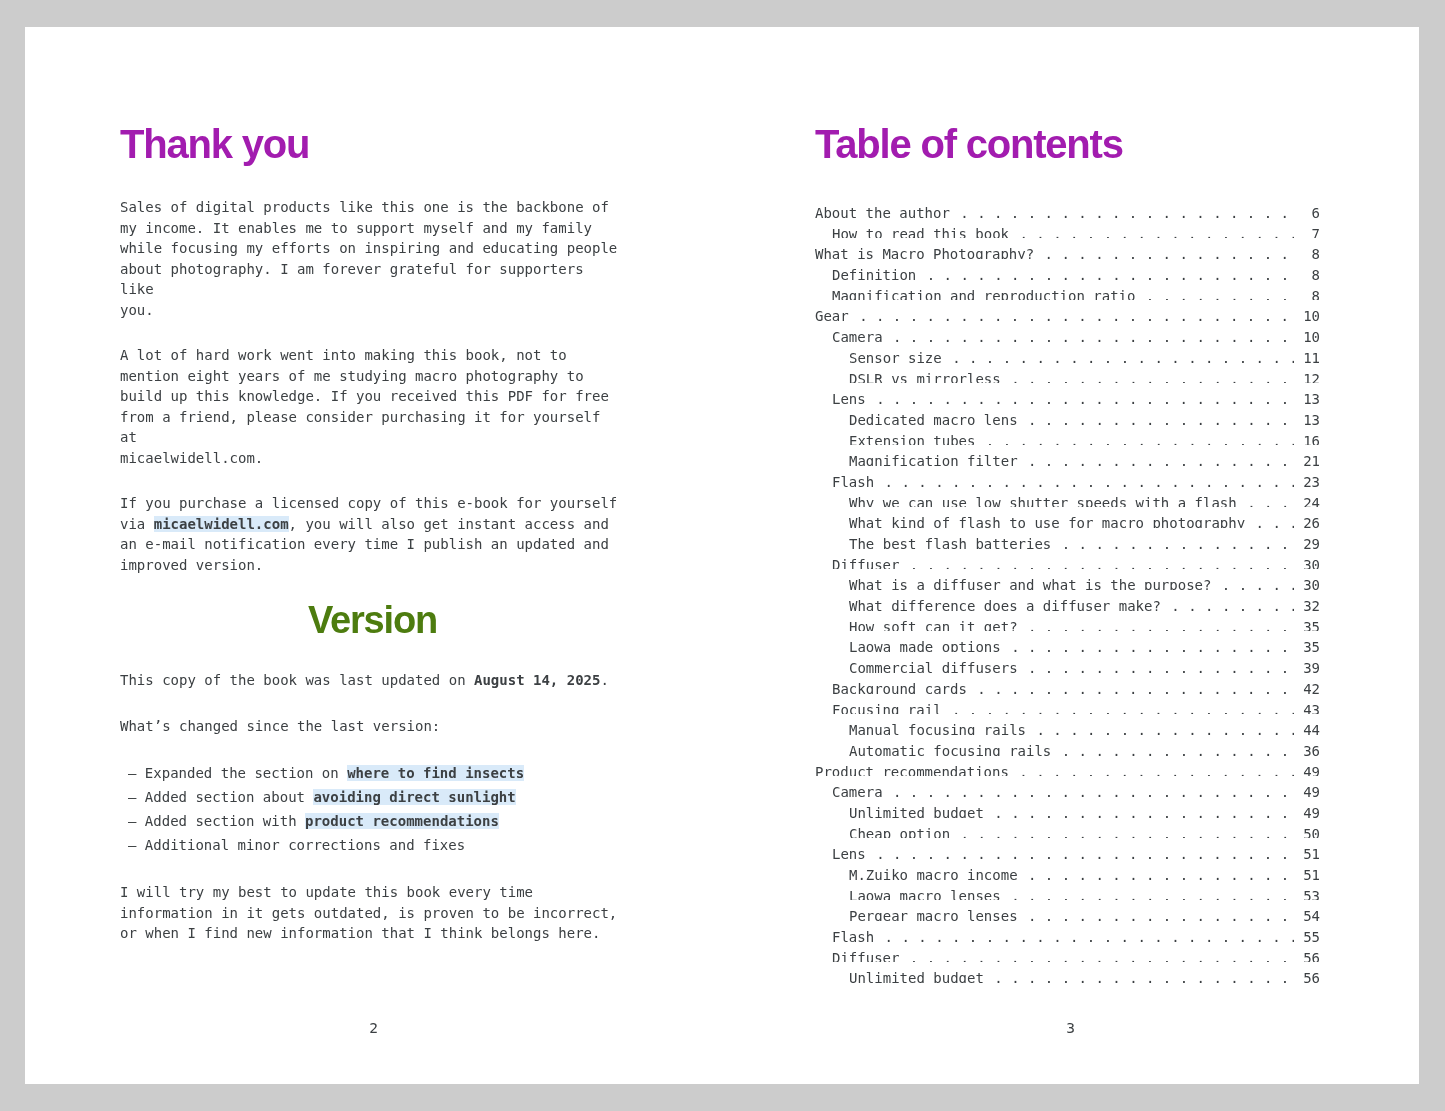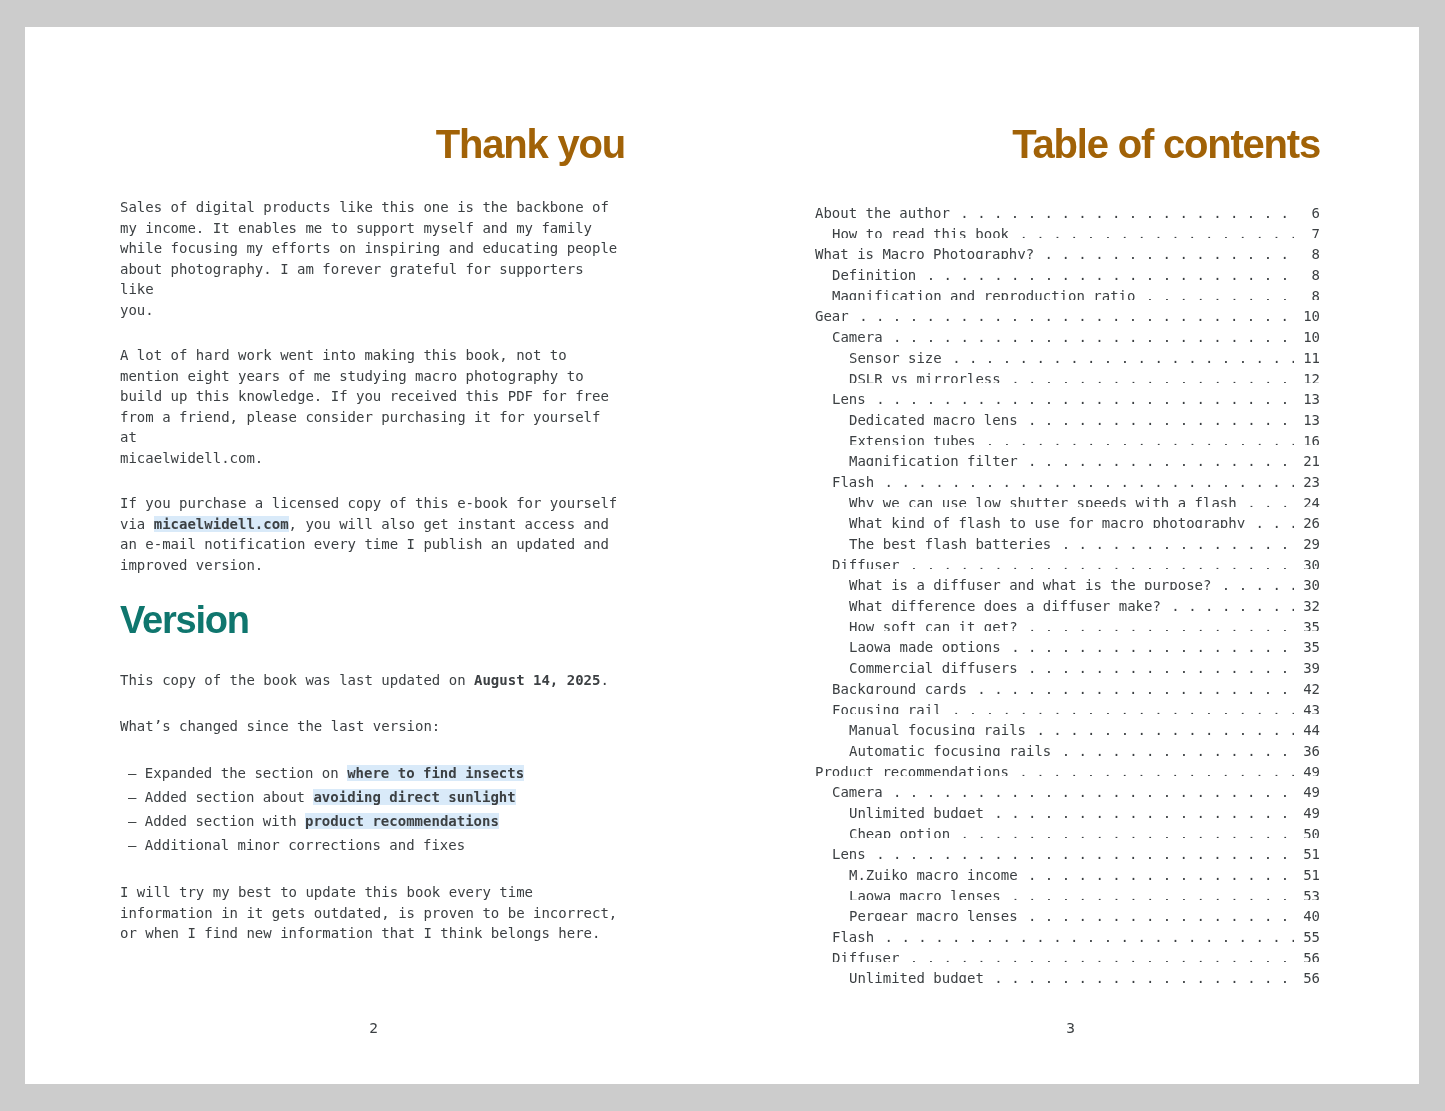--- a/index.html
+++ b/index.html
@@ -29,22 +29,22 @@
     letter-spacing:-1.2px;
   }
   h2.doc-heading{
     margin:7px 0 30px 0;
     font-family:"Liberation Sans","DejaVu Sans",sans-serif;
     font-weight:800;
     font-size:38px;
     line-height:40px;
     letter-spacing:-1.2px;
   }
-  .c-coral{color:#a16207;text-align:right;}
-  .c-green{color:#0f766e;}
+  .c-coral{color:#a21caf;}
+  .c-green{color:#4d7c0f;text-align:center;}
   .para{
     font-size:14px;
     line-height:20.5px;
     white-space:pre-wrap;
     margin:0 0 25px 0;
   }
   .hl{
     background:#d9eaf9;
     font-weight:700;
   }
@@ -298,21 +298,21 @@
               <span class="toc-page">51</span>
             </div>
             <div class="toc-row ind-2">
               <span class="toc-label">Laowa macro lenses</span>
               <span class="toc-leader"> . . . . . . . . . . . . . . . . . . . . . . . . . . . . . . . . . . . . . . . . . . . . . . . . . . . . . . . . . . . .</span>
               <span class="toc-page">53</span>
             </div>
             <div class="toc-row ind-2">
               <span class="toc-label">Pergear macro lenses</span>
               <span class="toc-leader"> . . . . . . . . . . . . . . . . . . . . . . . . . . . . . . . . . . . . . . . . . . . . . . . . . . . . . . . . . . . .</span>
-              <span class="toc-page">40</span>
+              <span class="toc-page">54</span>
             </div>
             <div class="toc-row ind-1">
               <span class="toc-label">Flash</span>
               <span class="toc-leader"> . . . . . . . . . . . . . . . . . . . . . . . . . . . . . . . . . . . . . . . . . . . . . . . . . . . . . . . . . . . .</span>
               <span class="toc-page">55</span>
             </div>
             <div class="toc-row ind-1">
               <span class="toc-label">Diffuser</span>
               <span class="toc-leader"> . . . . . . . . . . . . . . . . . . . . . . . . . . . . . . . . . . . . . . . . . . . . . . . . . . . . . . . . . . . .</span>
               <span class="toc-page">56</span>

